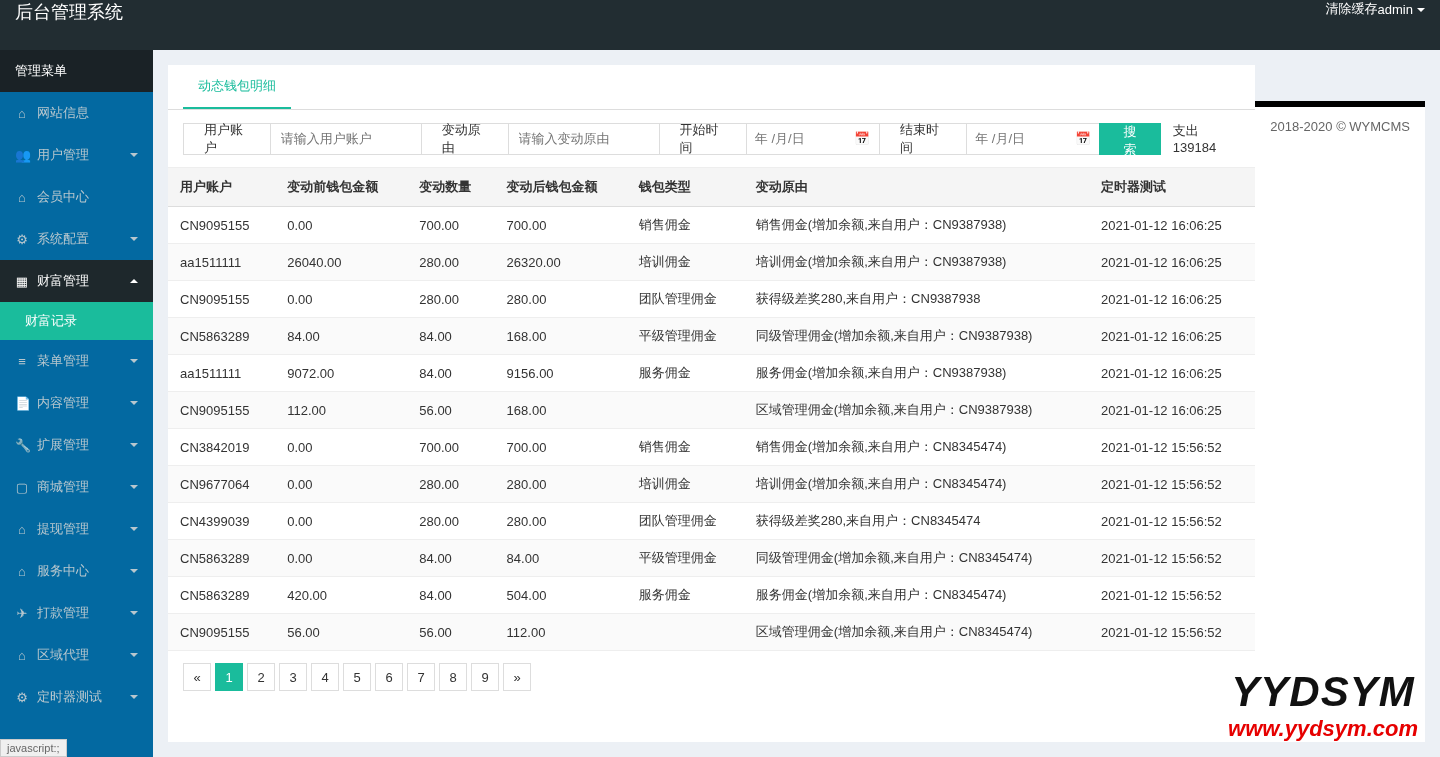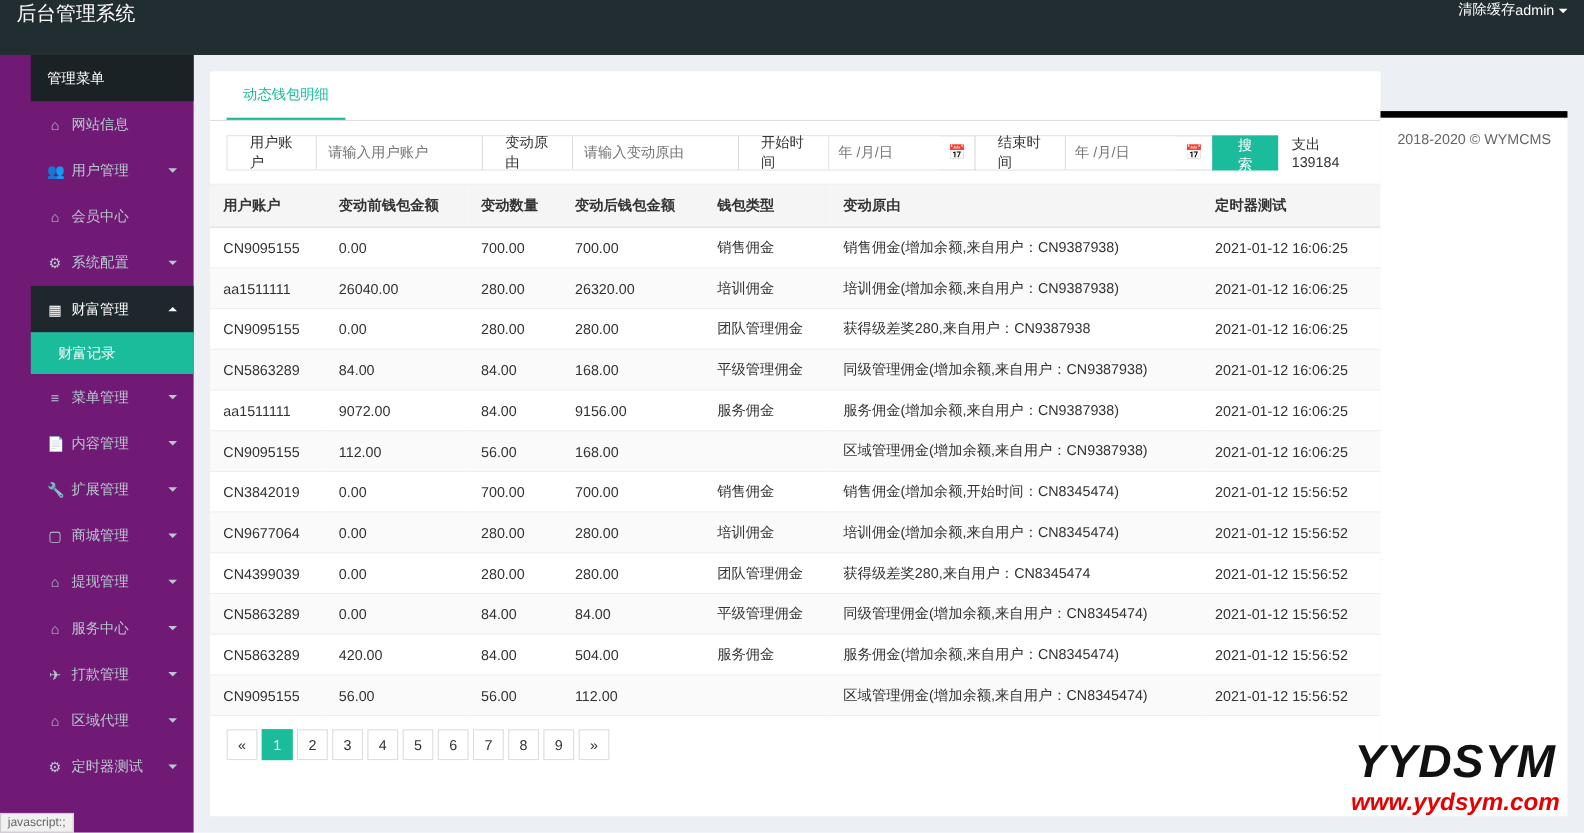--- a/index.html
+++ b/index.html
@@ -5,21 +5,21 @@
 * { margin: 0; padding: 0; box-sizing: border-box; }
 body { font-family: "Microsoft YaHei", Arial, sans-serif; font-size: 13px; color: #333; background: #ecf0f5; }
 
 .top-navbar { height: 50px; background: #222d32; display: flex; align-items: flex-start; justify-content: space-between; padding: 0 15px; }
 .brand { color: #fff; font-size: 18px; padding-left: 0; }
 .top-right { display: flex; align-items: center; }
 .top-right a { color: #fff; text-decoration: none; font-size: 13px; }
 .caret-down { display: inline-block; width: 0; height: 0; border-left: 4px solid transparent; border-right: 4px solid transparent; border-top: 4px solid #fff; margin-left: 4px; vertical-align: middle; }
 
 .layout { display: flex; min-height: calc(100vh - 50px); }
-.sidebar { width: 176px; background: #701a75; color: #b8c7ce; flex-shrink: 0; padding-left: 28px; }
+.sidebar { width: 153px; background: #0369a1; color: #b8c7ce; flex-shrink: 0; }
 .sidebar-header { padding: 12px 15px; color: #fff; font-size: 13px; background: #1a2226; }
 .sidebar-item { display: flex; align-items: center; justify-content: space-between; padding: 12px 15px; cursor: pointer; color: #b8c7ce; }
 .sidebar-item.active { background: #1e282c; color: #fff; }
 .sidebar-item .label { display: flex; align-items: center; gap: 8px; }
 .sidebar-item .icon { width: 14px; text-align: center; font-size: 13px; }
 .chevron { width: 0; height: 0; border-left: 4px solid transparent; border-right: 4px solid transparent; border-top: 4px solid #b8c7ce; }
 .chevron.up { border-top: none; border-bottom: 4px solid #fff; }
 .sidebar-subitem { padding: 10px 15px 10px 25px; background: #1abc9c; color: #fff; cursor: pointer; }
 
 .main { flex: 1; padding: 15px; display: flex; flex-direction: row; }
@@ -264,21 +264,21 @@
               <td></td>
               <td>区域管理佣金(增加余额,来自用户：CN9387938)</td>
               <td>2021-01-12 16:06:25</td>
             </tr>
             <tr>
               <td>CN3842019</td>
               <td>0.00</td>
               <td>700.00</td>
               <td>700.00</td>
               <td>销售佣金</td>
-              <td>销售佣金(增加余额,开始时间：CN8345474)</td>
+              <td>销售佣金(增加余额,来自用户：CN8345474)</td>
               <td>2021-01-12 15:56:52</td>
             </tr>
             <tr>
               <td>CN9677064</td>
               <td>0.00</td>
               <td>280.00</td>
               <td>280.00</td>
               <td>培训佣金</td>
               <td>培训佣金(增加余额,来自用户：CN8345474)</td>
               <td>2021-01-12 15:56:52</td>

